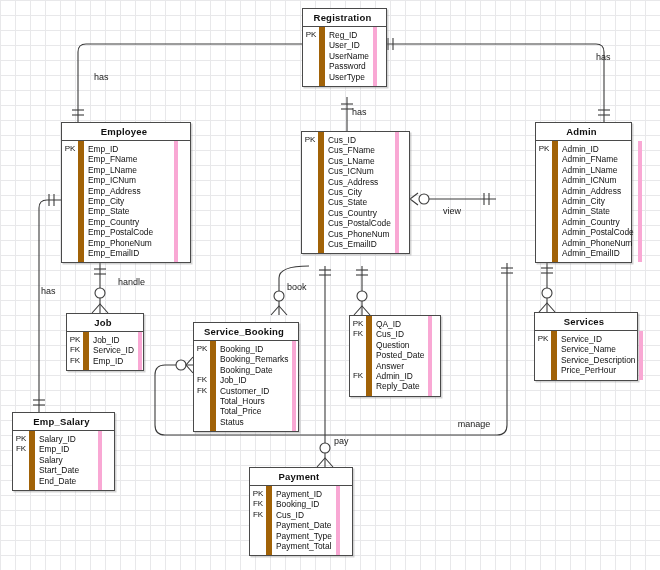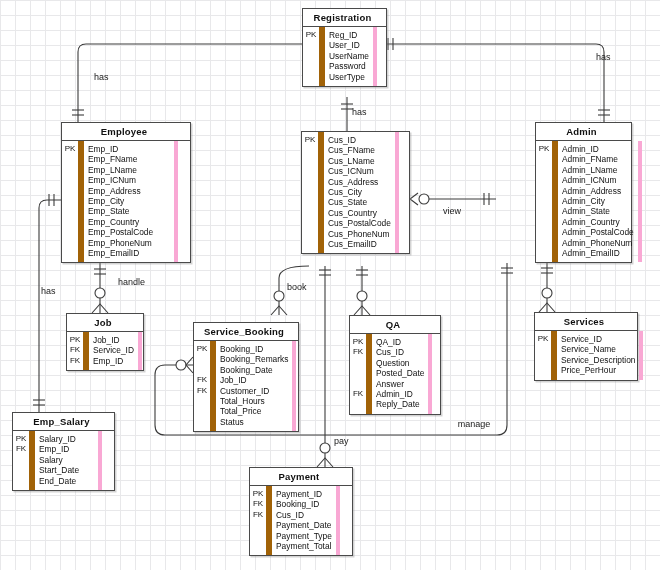--- a/index.html
+++ b/index.html
@@ -340,21 +340,20 @@
             <div class="arow">Job_ID</div>
             <div class="arow">Customer_ID</div>
             <div class="arow">Total_Hours</div>
             <div class="arow">Total_Price</div>
             <div class="arow">Status</div>
           </div>
           <div class="tailcol"></div>
         </div>
       </div>
       <div class="entity" style="left: 349px; top: 315px; width: 92px;">
-        <div class="ent-title">QA</div>
         <div class="ent-body">
           <div class="keycol">
             <div class="krow">PK</div>
             <div class="krow">FK</div>
             <div class="krow">&nbsp;</div>
             <div class="krow">&nbsp;</div>
             <div class="krow">&nbsp;</div>
             <div class="krow">FK</div>
             <div class="krow">&nbsp;</div>
           </div>

